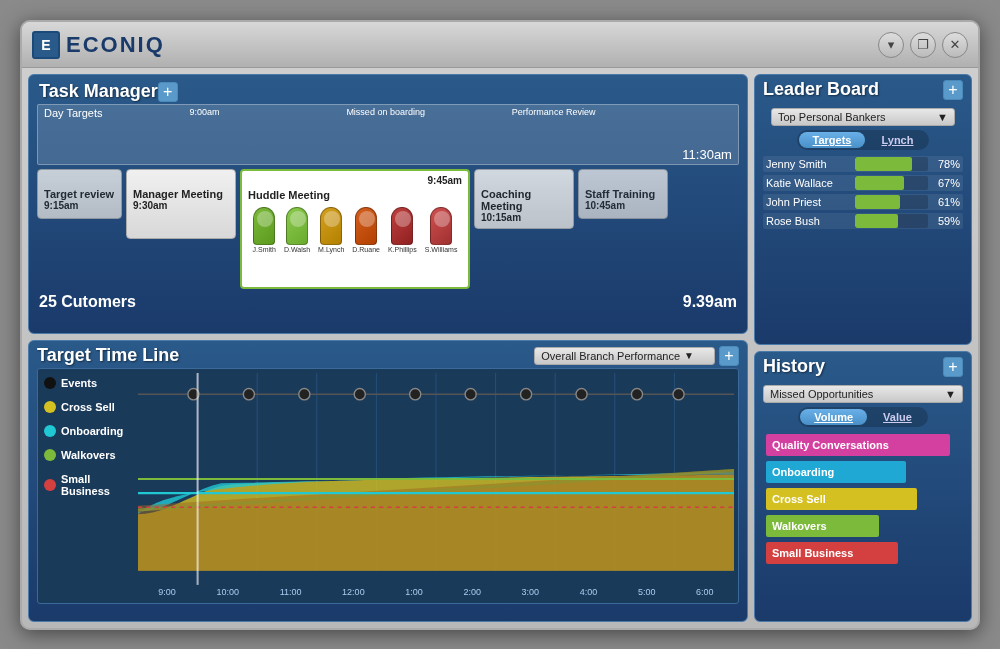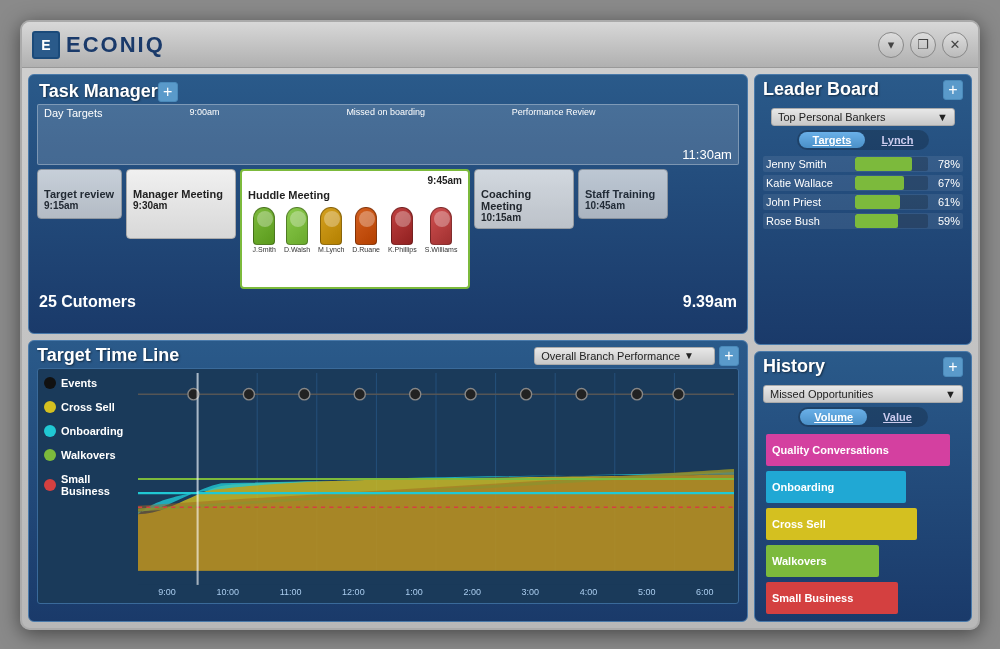--- a/index.html
+++ b/index.html
@@ -370,21 +370,21 @@
       flex-direction: column;
       gap: 3px;
     }
     .hist-entry {
       display: flex;
       align-items: center;
       gap: 4px;
       padding: 1px 3px;
     }
     .hist-bar {
-      height: 32px;
+      height: 22px;
       border-radius: 2px;
       display: flex;
       align-items: center;
       padding: 0 6px;
     }
     .hist-label {
       color: white;
       font-size: 11px;
       font-weight: bold;
     }

